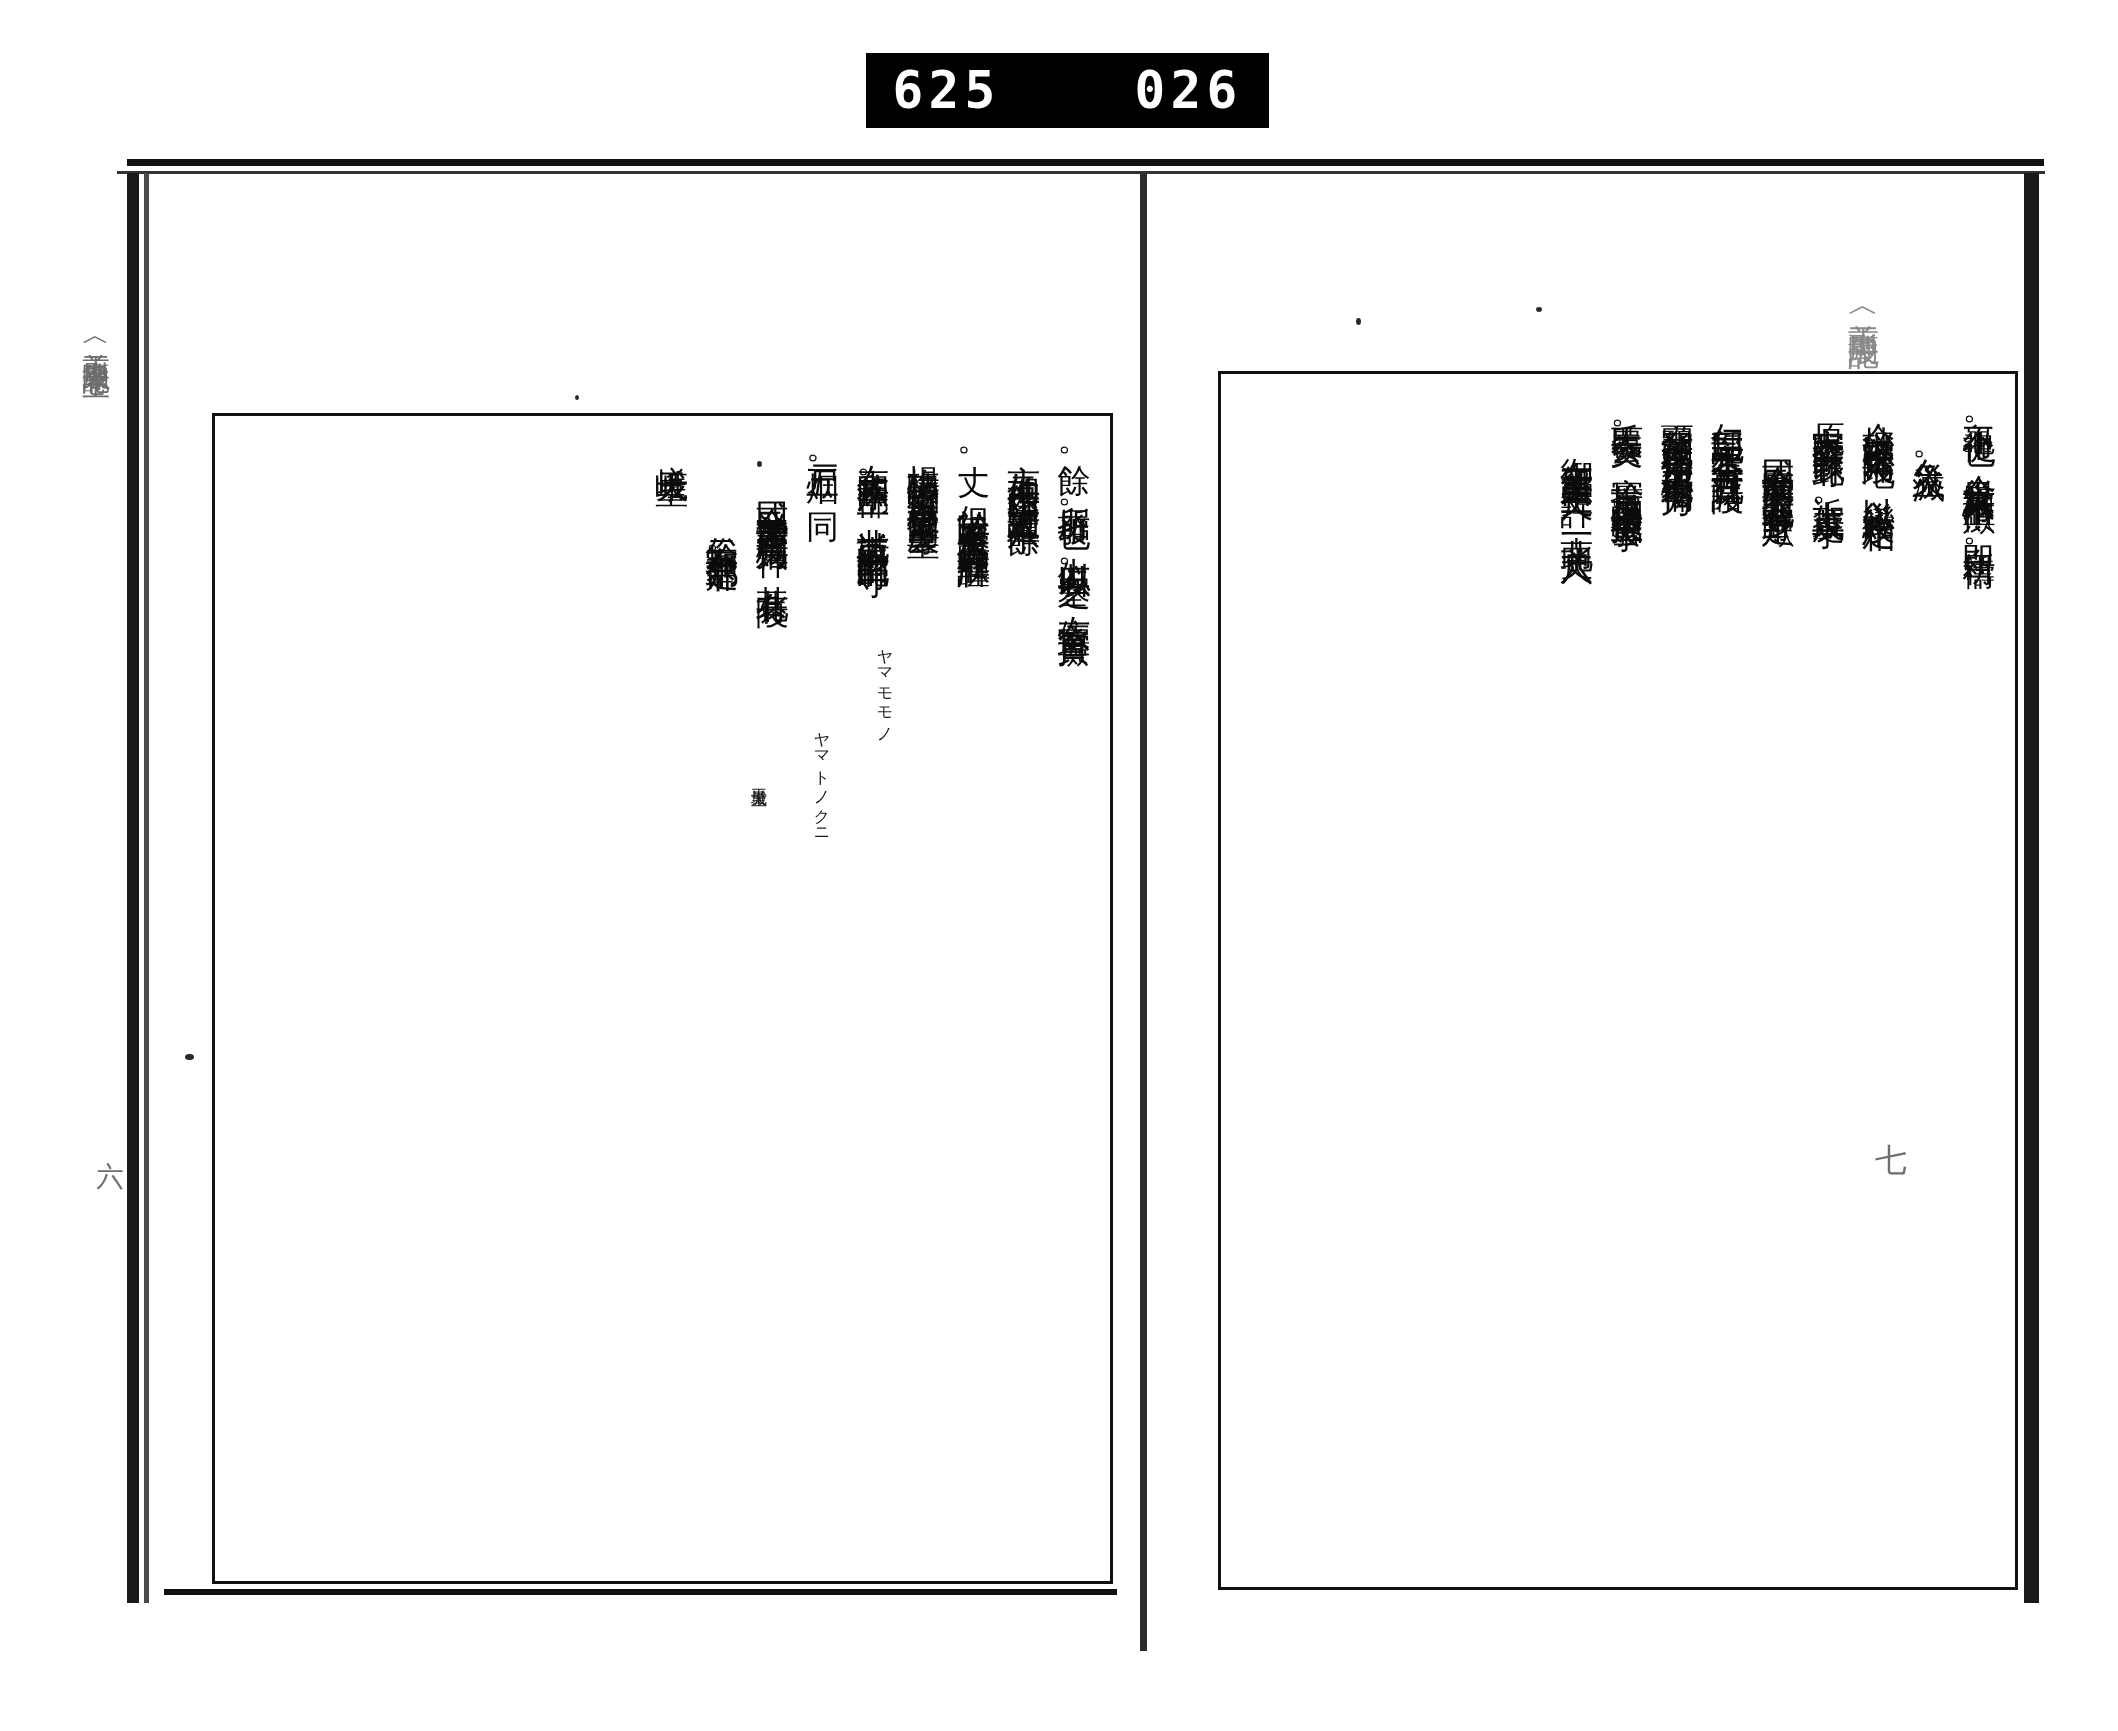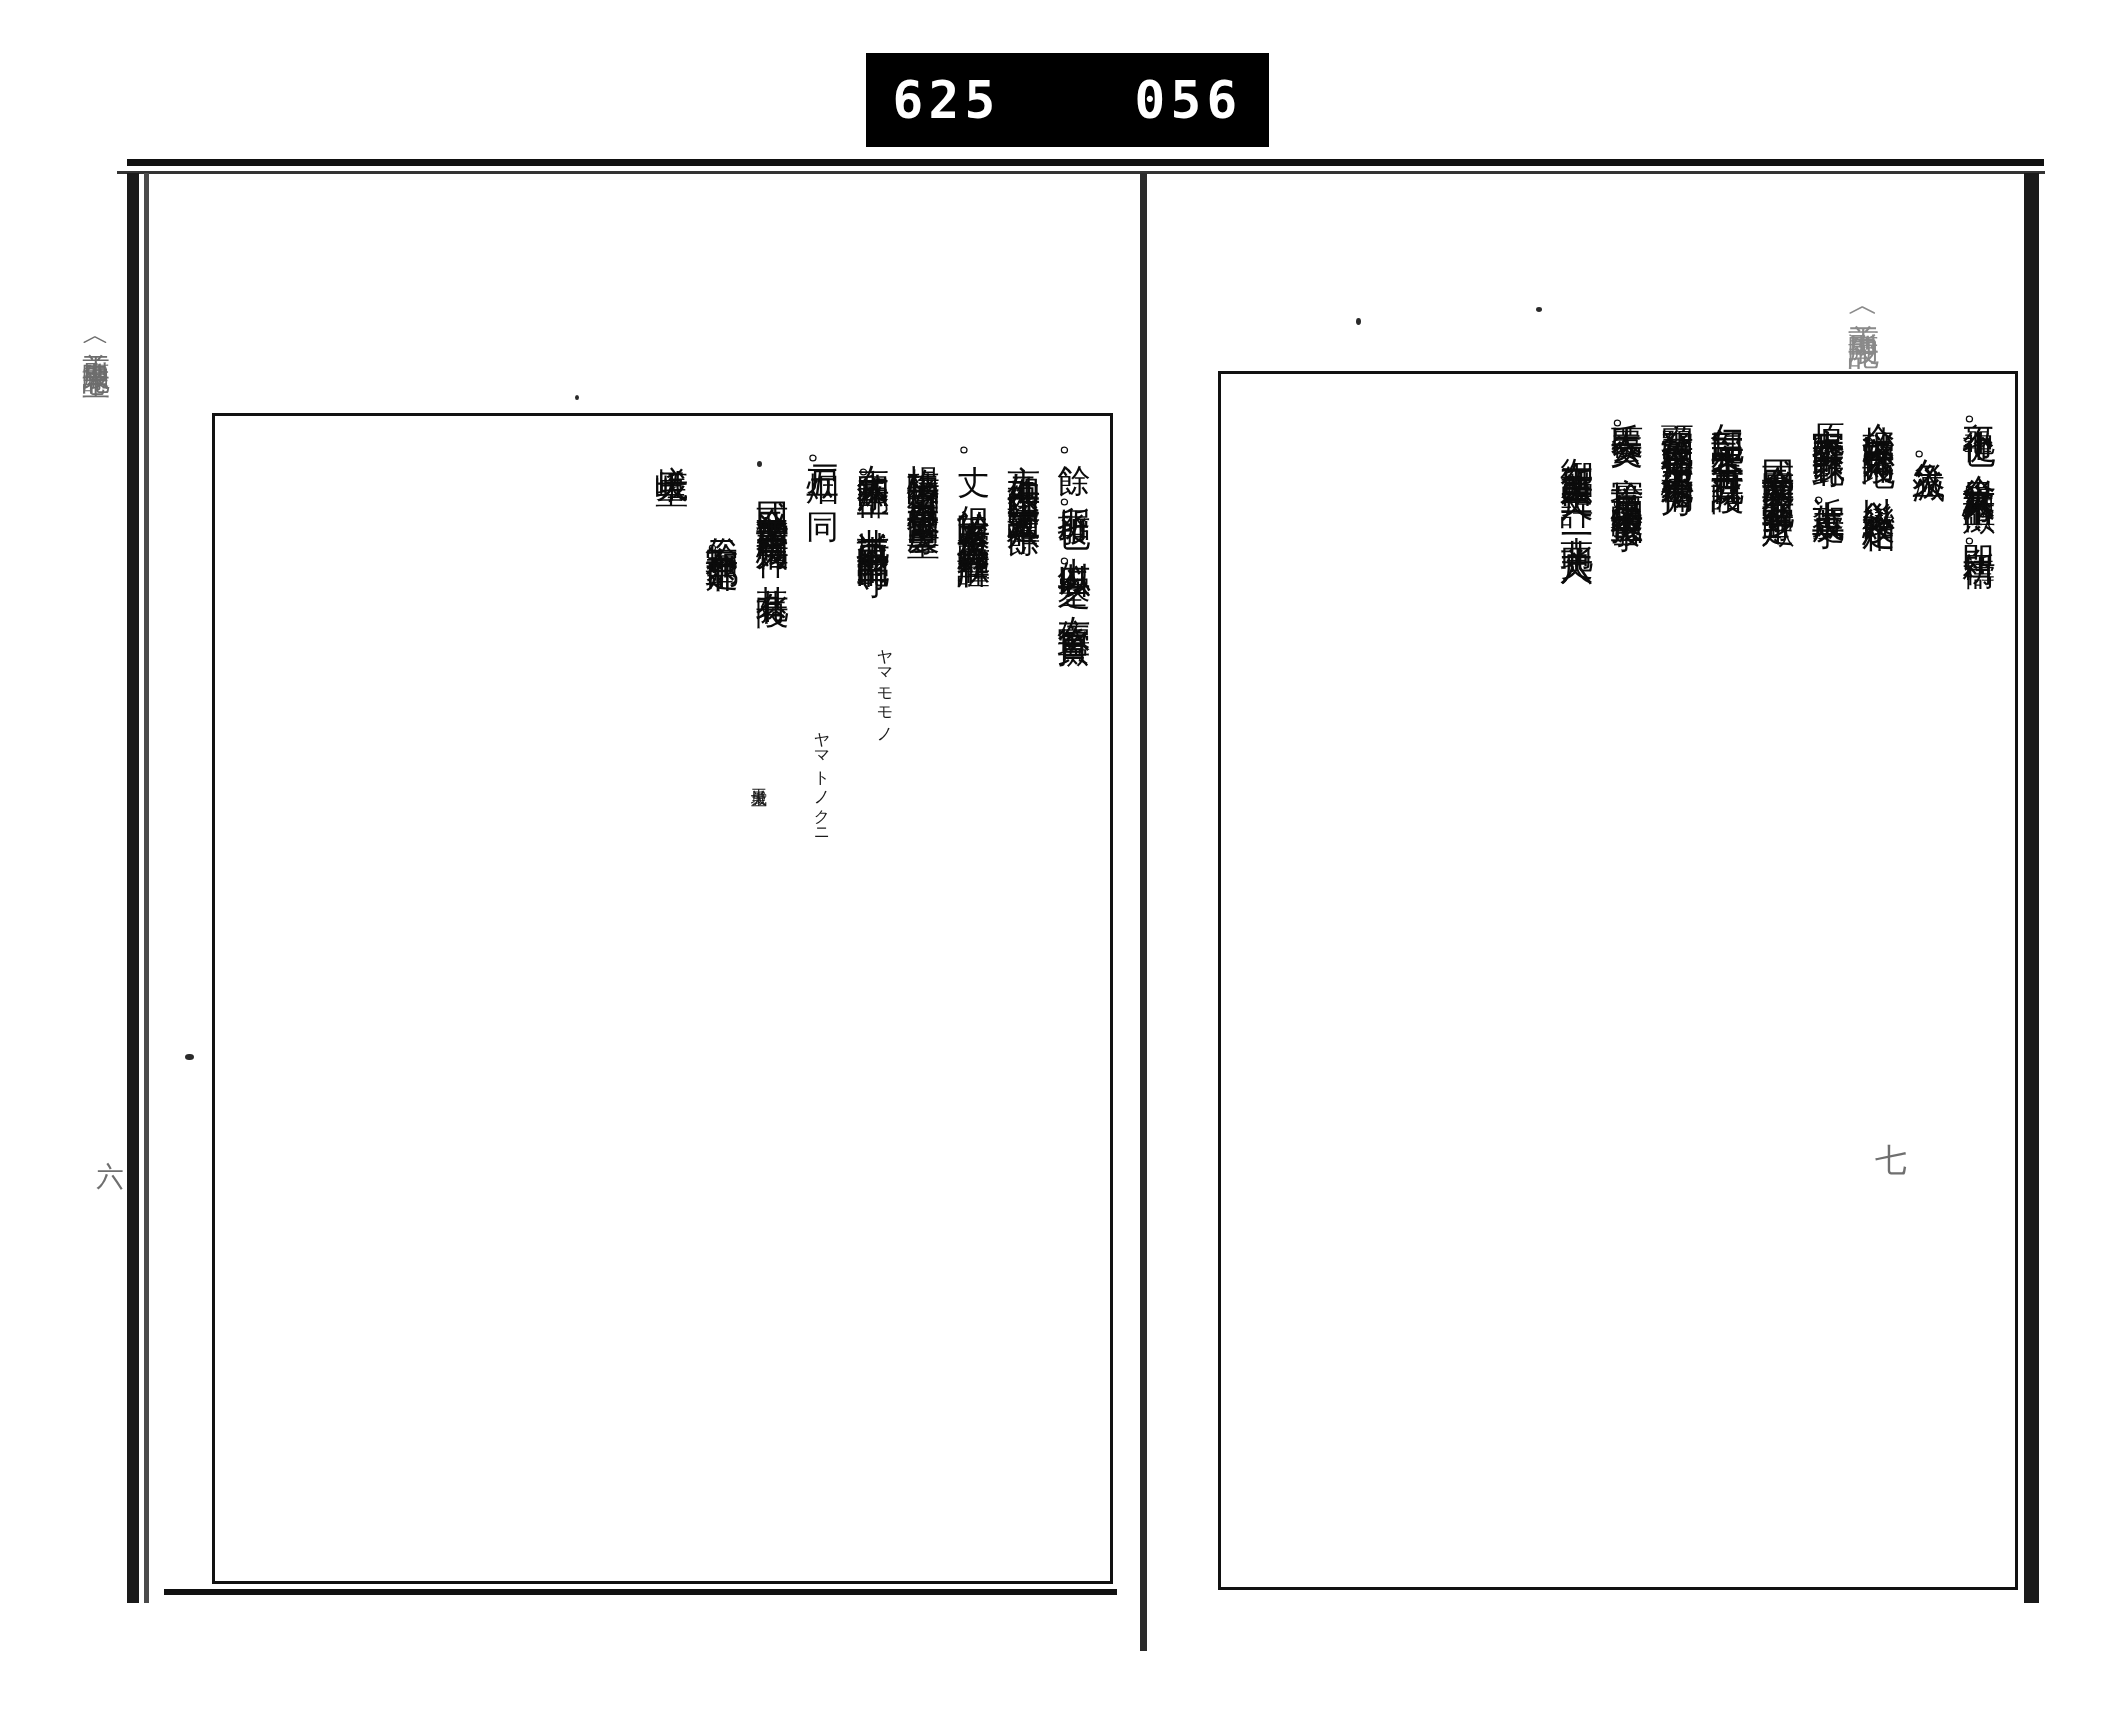--- a/index.html
+++ b/index.html
@@ -14,21 +14,21 @@
     font-family: "DejaVu Serif", serif;
     overflow: hidden;
   }
 
   
   #film-header {
     position: absolute;
     left: 866px;
     top: 53px;
     width: 403px;
-    height: 94px;
+    height: 75px;
     background: #000000;
     display: flex;
     align-items: center;
     justify-content: space-between;
     padding: 0 26.5px;
     box-sizing: border-box;
   }
   .film-num {
     color: #ffffff;
     font-family: "DejaVu Sans Mono", monospace;
@@ -206,21 +206,21 @@
     position: absolute;
     background: #2a2a2a;
     border-radius: 50%;
   }
 </style>
 </head>
 <body>
 
 <div id="film-header">
   <span class="film-num">625</span>
-  <span class="film-num">056</span>
+  <span class="film-num">026</span>
 </div>
 
 <div id="sheet">
   <div id="sheet-top-rule"></div>
   <div id="sheet-top-rule2"></div>
   <div id="left-edge"></div>
   <div id="left-edge2"></div>
   <div id="right-edge"></div>
   <div id="gutter"></div>
   <div id="bottom-rule"></div>

